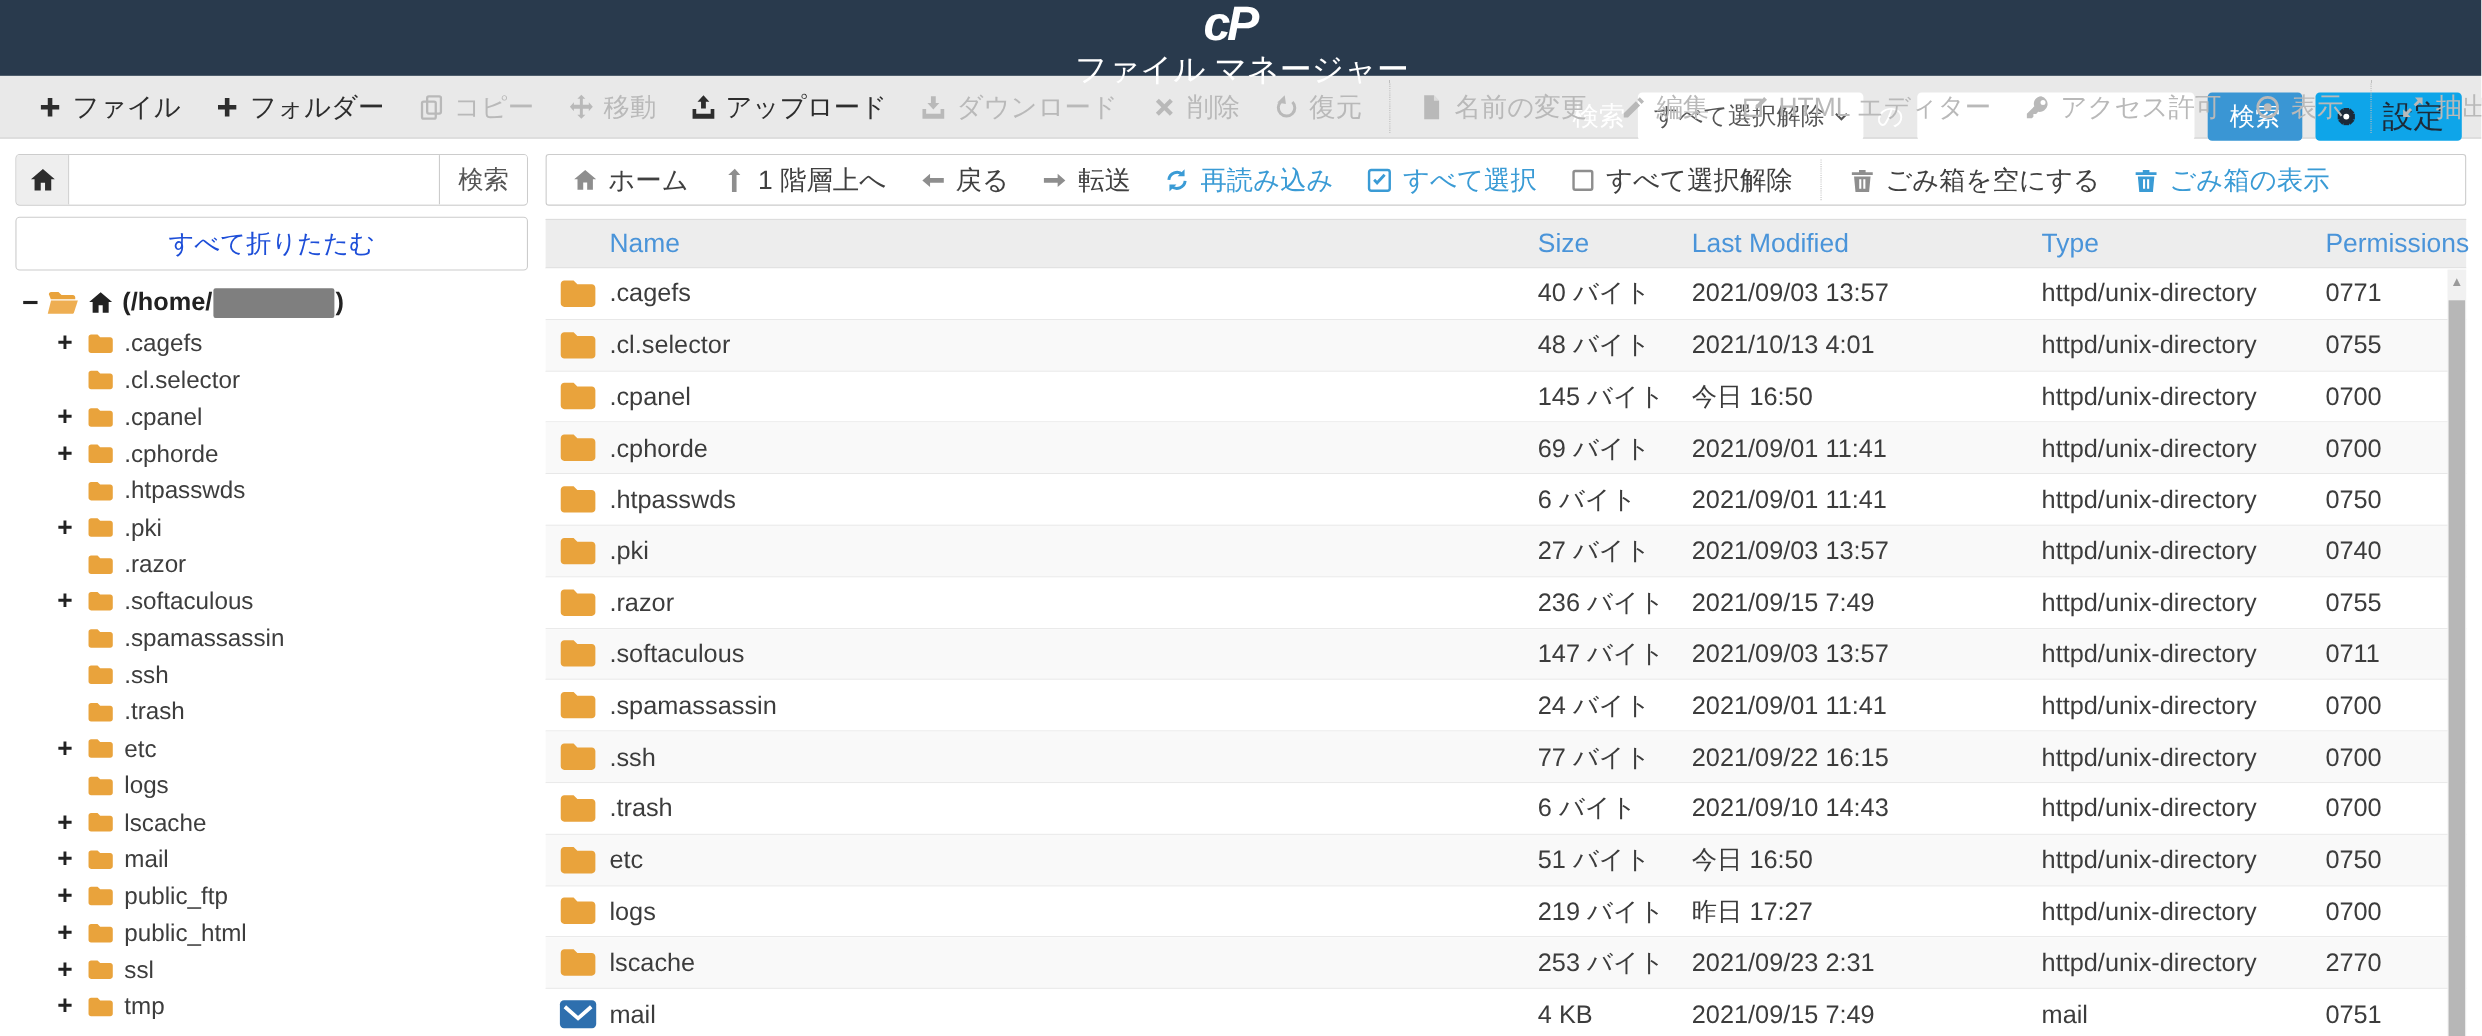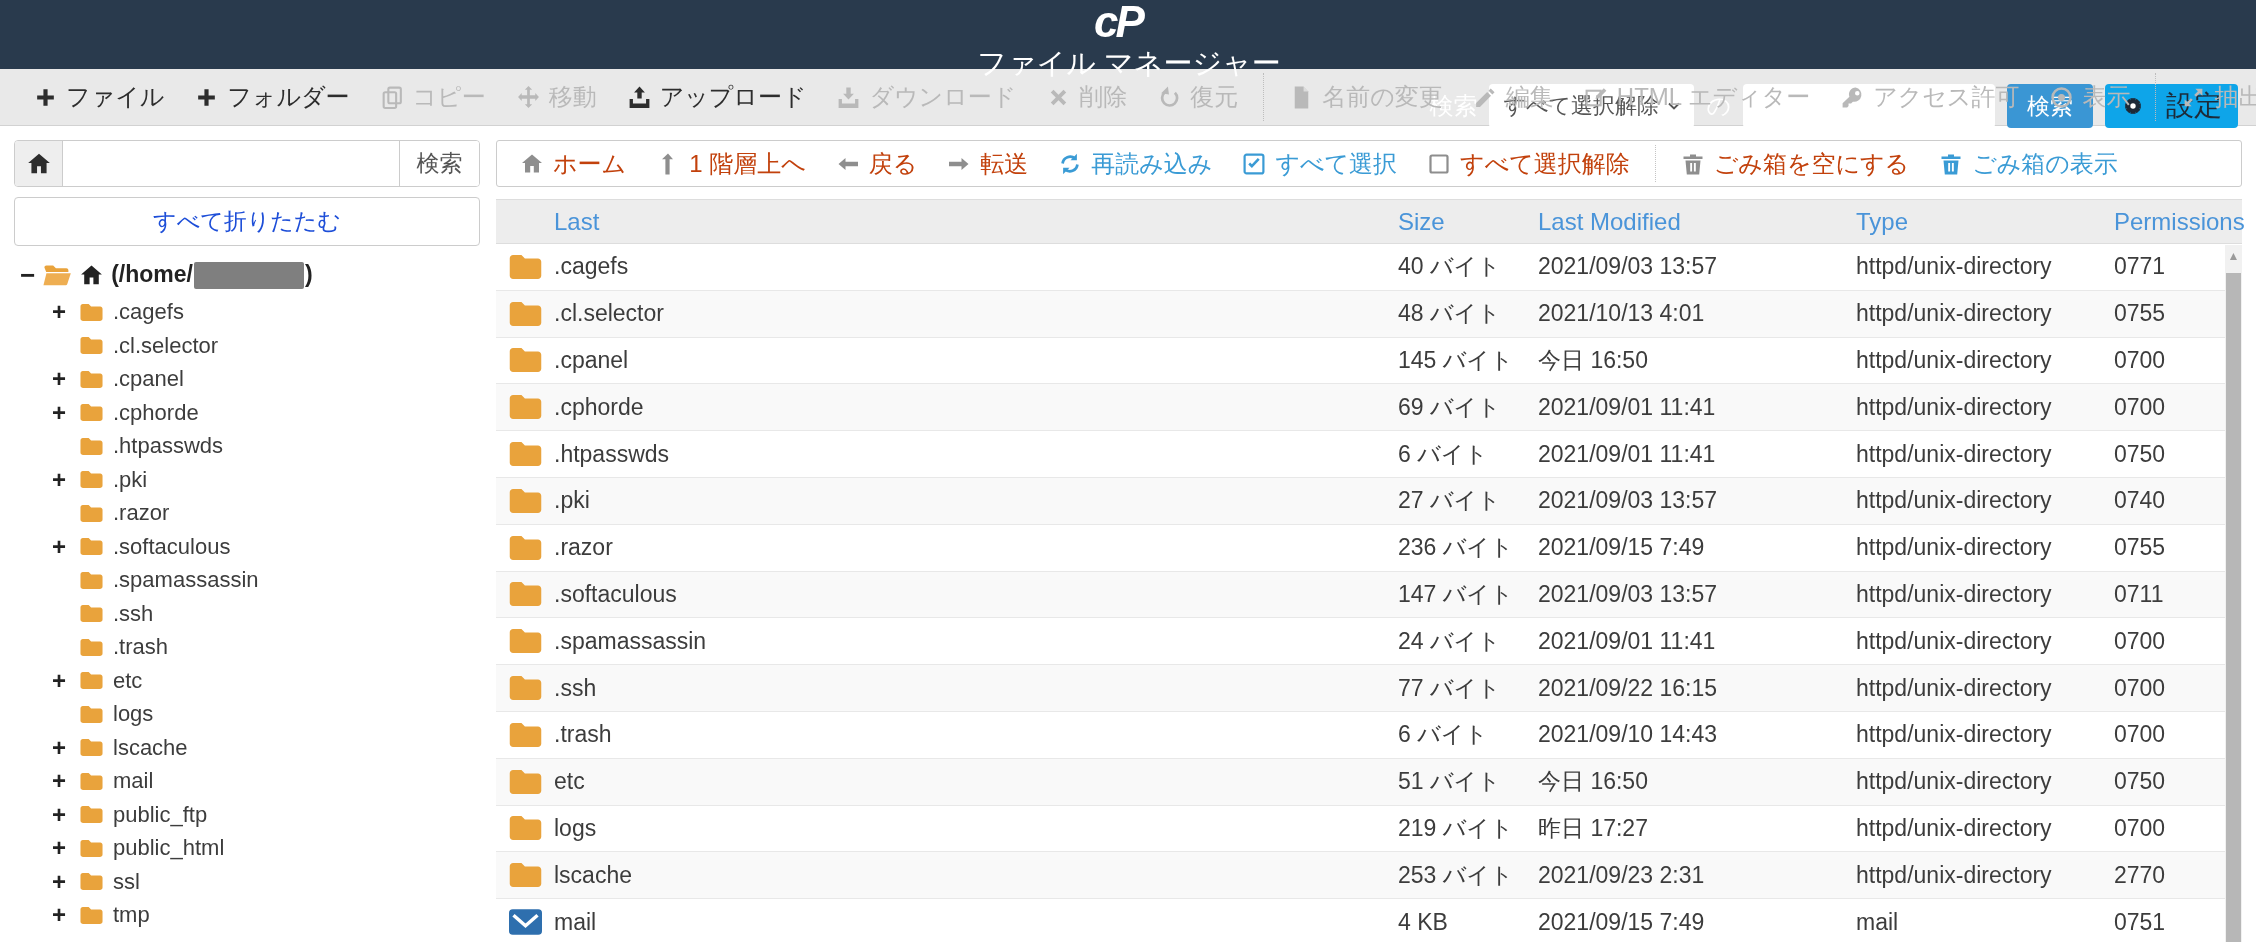--- a/index.html
+++ b/index.html
@@ -62,21 +62,21 @@
   .tree-item svg { width:27px; height:21px; flex:none; }
   .tree-item .lbl { margin-left:8px; }
 
   
   .mainp { flex:1; min-width:0; position:relative; }
   .actionbar { height:47px; border:1px solid #ccc; border-radius:3px; display:flex; align-items:center;
     padding:0 8px; background:#fff; }
   .ab-item { display:flex; align-items:center; gap:9px; padding:0 15px; background:none; border:none;
     font-size:24px; cursor:pointer; white-space:nowrap; height:100%; font-family:inherit;}
   .ab-item .ic { width:24px; height:24px; }
-  .ab-gray { color:#c2410c; } .ab-gray .ic { color:#8e8e8e; }
+  .ab-gray { color:#404040; } .ab-gray .ic { color:#8e8e8e; }
   .ab-blue { color:#3a9bd5; } .ab-blue .ic { color:#3a9bd5; }
   .ab-sep { width:0; border-left:1px dotted #c4c4c4; align-self:stretch; margin:4px 10px; }
 
   
   .table-wrap { margin-top:12px; position:relative; }
   .thead { display:flex; align-items:center; height:45px; background:#ededed;
     border-top:1px solid #ddd; border-bottom:1px solid #ddd; color:#4a94d9; font-size:24px; }
   .trow { display:flex; align-items:center; height:46.8px; border-bottom:1px solid #e8e8e8;
     font-size:23px; color:#3c3c3c; cursor:pointer; background:#fff; }
   .trow.alt { background:#f9f9f9; }
@@ -544,21 +544,21 @@
             <svg class="ic">
               <use href="#sym-trash" xlink:href="#sym-trash"></use>
             </svg>
             <span>ごみ箱の表示</span>
           </button>
         </div>
 
       <div class="table-wrap">
         <div class="thead">
           <span class="c-icon"></span>
-          <span class="c-name">Last</span>
+          <span class="c-name">Name</span>
           <span class="c-size">Size</span>
           <span class="c-mod">Last Modified</span>
           <span class="c-type">Type</span>
           <span class="c-perm">Permissions</span>
         </div>
         <div class="tbody" id="tbody">
             <div class="trow">
               <span class="c-icon">
                 <svg class="ic">
                   <use href="#sym-folder" xlink:href="#sym-folder"></use>

